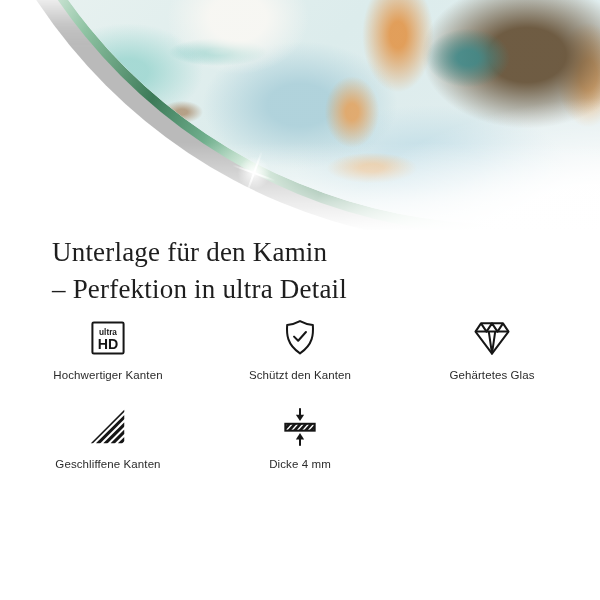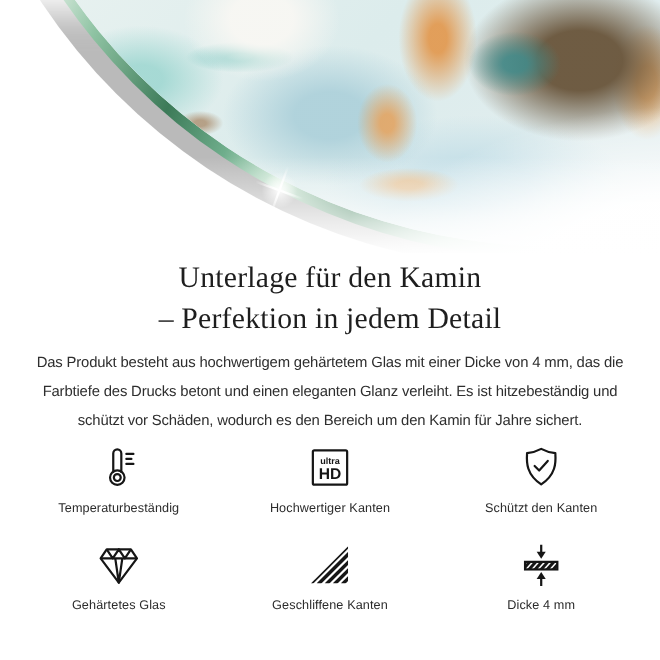--- a/index.html
+++ b/index.html
@@ -51,21 +51,21 @@
     position:absolute; left:233px; top:152px; width:42px; height:42px;
     transform: rotate(20deg);
     background: radial-gradient(circle, rgba(255,255,255,0.95) 0%, rgba(255,255,255,0) 55%);
   }
   .sparkle::before, .sparkle::after { content:""; position:absolute; background:linear-gradient(to right, rgba(255,255,255,0), #fff 42%, #fff 58%, rgba(255,255,255,0)); }
   .sparkle::before { left:-2px; right:-2px; top:20px; height:2px; }
   .sparkle::after  { top:-2px; bottom:-2px; left:20px; width:2px;
     background:linear-gradient(to bottom, rgba(255,255,255,0), #fff 42%, #fff 58%, rgba(255,255,255,0)); }
 
   
-  .content { padding:0 20px;text-align:center; }
+  .content { padding:0 52px; }
   h1 {
     margin:4px 0 0 0;
     font-family:"Liberation Serif", "DejaVu Serif", serif;
     font-weight:500; font-size:27px; line-height:37px;
     color:#1e1e1e; letter-spacing:0.2px;
   }
   h1 span { display:block; }
   .description {
     margin:9px 0 0 0;
     font-size:13.5px; line-height:26px; letter-spacing:-0.15px;
@@ -92,40 +92,26 @@
   <div class="glass-shadow"></div>
   <div class="glass-edge"></div>
   <div class="glass-face"></div>
   <div class="hero-fade"></div>
   <div class="sparkle"></div>
 </div>
 
 <div class="content">
   <h1>
     <span>Unterlage für den Kamin</span>
-    <span>– Perfektion in jedem Detail</span>
+    <span>– Perfektion in ultra Detail</span>
   </h1>
-  <p class="description">Das Produkt besteht aus hochwertigem gehärtetem Glas mit einer Dicke von 4 mm, das die
-Farbtiefe des Drucks betont und einen eleganten Glanz verleiht. Es ist hitzebeständig und
-schützt vor Schäden, wodurch es den Bereich um den Kamin für Jahre sichert.</p>
 </div>
 
 <div class="features">
 
-  <div class="feature">
-    <svg viewBox="0 0 48 48">
-      <path class="ic" d="M18.5 28.5 V10 a4 4 0 0 1 8 0 v18.5" stroke-linecap="round"></path>
-      <circle class="ic" cx="22.5" cy="34" r="7.2"></circle>
-      <circle class="ic" cx="22.5" cy="34" r="3.4"></circle>
-      <line class="ic" x1="31.5" y1="10.5" x2="38.5" y2="10.5" stroke-linecap="round"></line>
-      <line class="ic" x1="31.5" y1="15.5" x2="36.5" y2="15.5" stroke-linecap="round"></line>
-      <line class="ic" x1="31.5" y1="20.5" x2="38.5" y2="20.5" stroke-linecap="round"></line>
-    </svg>
-    <div class="feature-label">Temperaturbeständig</div>
-  </div>
 
   <div class="feature">
     <svg viewBox="0 0 48 48">
       <rect class="ic" x="7" y="7" width="34" height="34" rx="1.5" stroke-width="2.6"></rect>
       <text class="ultra-text" x="24" y="20.5" font-size="9" text-anchor="middle">ultra</text>
       <text class="ultra-text" x="24" y="35.5" font-size="15.5" text-anchor="middle">HD</text>
     </svg>
 
     <div class="feature-label">Hochwertiger Kanten</div>
   </div>

